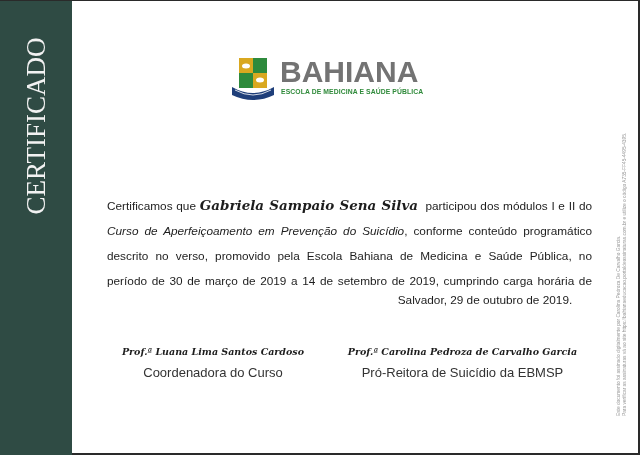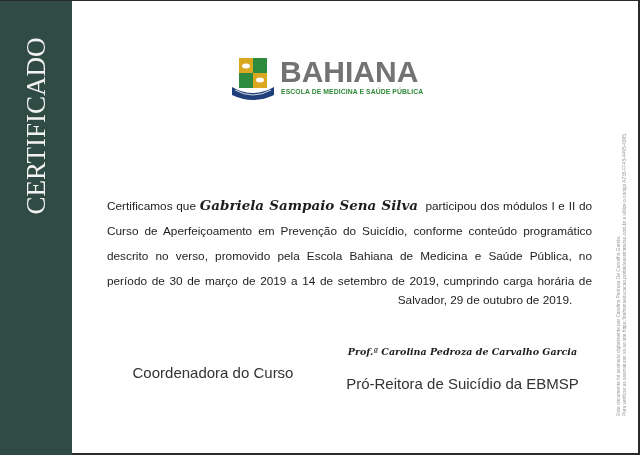--- a/index.html
+++ b/index.html
@@ -51,33 +51,33 @@
     font-size: 11.8px; color: #1d1d1d; line-height: 25px;
     text-align: justify;
     margin-top: 32px;
   }
   .body-text .line { display: block; white-space: nowrap; text-align: justify; text-align-last: justify; }
   .body-text .line.last { text-align-last: left; }
   .name {
     font-family: "DejaVu Serif", serif; font-style: italic; font-weight: bold;
     font-size: 13.5px;
   }
-  .course { }
+  .course { font-style: italic; }
   .place-date {
     position: absolute; left: 380px; top: 292px; width: 210px; text-align: center;
     font-size: 11.8px; color: #1d1d1d;
   }
   .sig {
     position: absolute; top: 345px; text-align: center; color: #1d1d1d;
   }
   .sig-name {
     font-family: "DejaVu Serif", serif; font-style: italic; font-weight: bold;
     font-size: 9.5px; white-space: nowrap;
   }
-  .sig-role { font-size: 15px; margin-top: 18px; white-space: nowrap; color: #333; }
+  .sig-role { font-size: 13px; margin-top: 8px; white-space: nowrap; color: #333; }
   .sig-left { left: 118px; width: 190px; }
   .sig-right { left: 345px; width: 235px; }
   .verify {
     position: absolute; left: 622px; top: 225px;
     transform: translate(-50%, -50%) rotate(-90deg);
     font-size: 4.8px; color: #9a9a9a; white-space: nowrap; line-height: 6px;
     width: 380px;
   }
 </style>
 </head>
@@ -108,20 +108,21 @@
   <div class="body-text">
     <span class="line"><span>Certificamos que</span> <span class="name">Gabriela Sampaio Sena Silva</span>&nbsp; <span>participou dos módulos I e  II do</span></span>
     <span class="line"><span class="course">Curso de Aperfeiçoamento em Prevenção do Suicídio</span><span>, conforme conteúdo programático</span></span>
     <span class="line">descrito no verso, promovido pela Escola Bahiana de Medicina e Saúde Pública, no</span>
     <span class="line">período de 30 de março de 2019 a 14 de setembro de 2019, cumprindo carga horária  de</span>
   </div>
 
   <div class="place-date">Salvador, 29 de outubro de 2019.</div>
 
   <div class="sig sig-left">
+    <div class="sig-name">Prof.ª Luana Lima Santos Cardoso</div>
     <div class="sig-role">Coordenadora do Curso</div>
   </div>
 
   <div class="sig sig-right">
     <div class="sig-name">Prof.ª Carolina Pedroza de Carvalho Garcia</div>
     <div class="sig-role">Pró-Reitora de Suicídio da EBMSP</div>
   </div>
 
   <div class="verify">
     <div>Este documento foi assinado digitalmente por Carolina Pedroza De Carvalho Garcia.</div>

